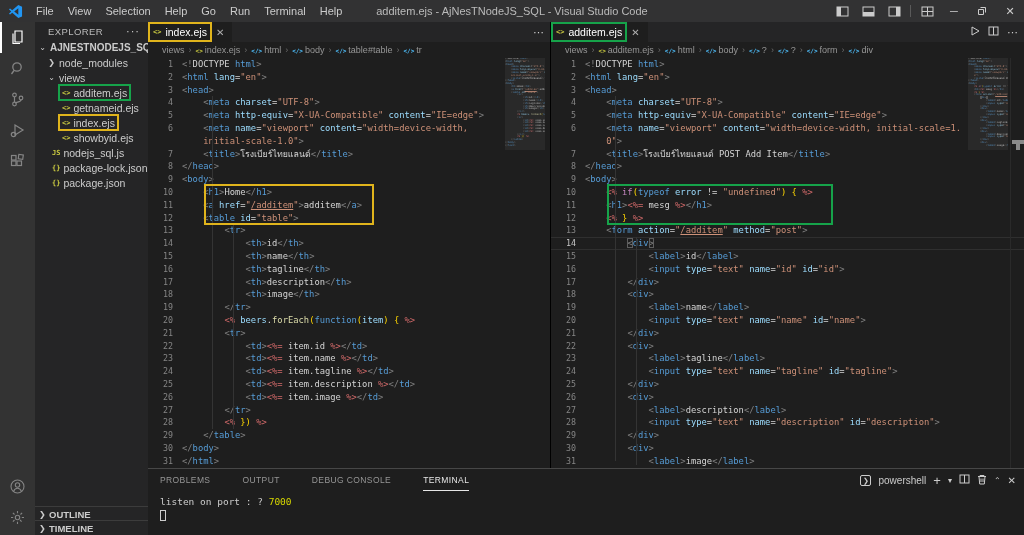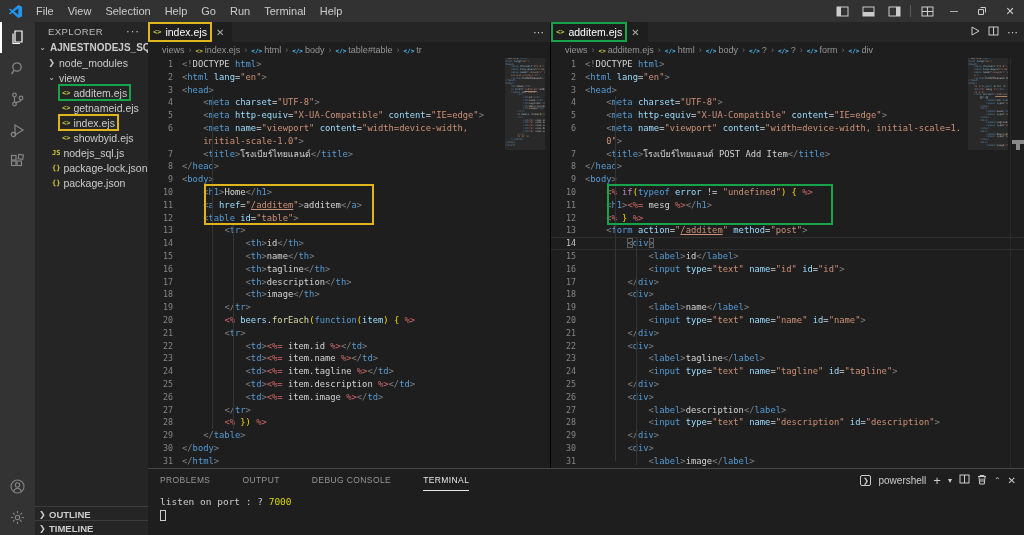--- a/index.html
+++ b/index.html
@@ -105,20 +105,21 @@
     <span id="menus" style="display: flex;">
         <span class="menu-item">File</span>
         <span class="menu-item">View</span>
         <span class="menu-item">Selection</span>
         <span class="menu-item">Help</span>
         <span class="menu-item">Go</span>
         <span class="menu-item">Run</span>
         <span class="menu-item">Terminal</span>
         <span class="menu-item">Help</span>
       </span>
+    <div class="win-title">additem.ejs - AjNesTNodeJS_SQL - Visual Studio Code</div>
     <div class="tb-right">
       <span class="lay-ic">
           <svg width="13" height="11">
             <rect x="1" y="1" width="11" height="9" fill="none" stroke="#cccccc"></rect>
             <rect x="1" y="1" width="4" height="9" fill="#cccccc"></rect>
           </svg>
         </span>
       <span class="lay-ic">
           <svg width="13" height="11">
             <rect x="1" y="1" width="11" height="9" fill="none" stroke="#cccccc"></rect>

